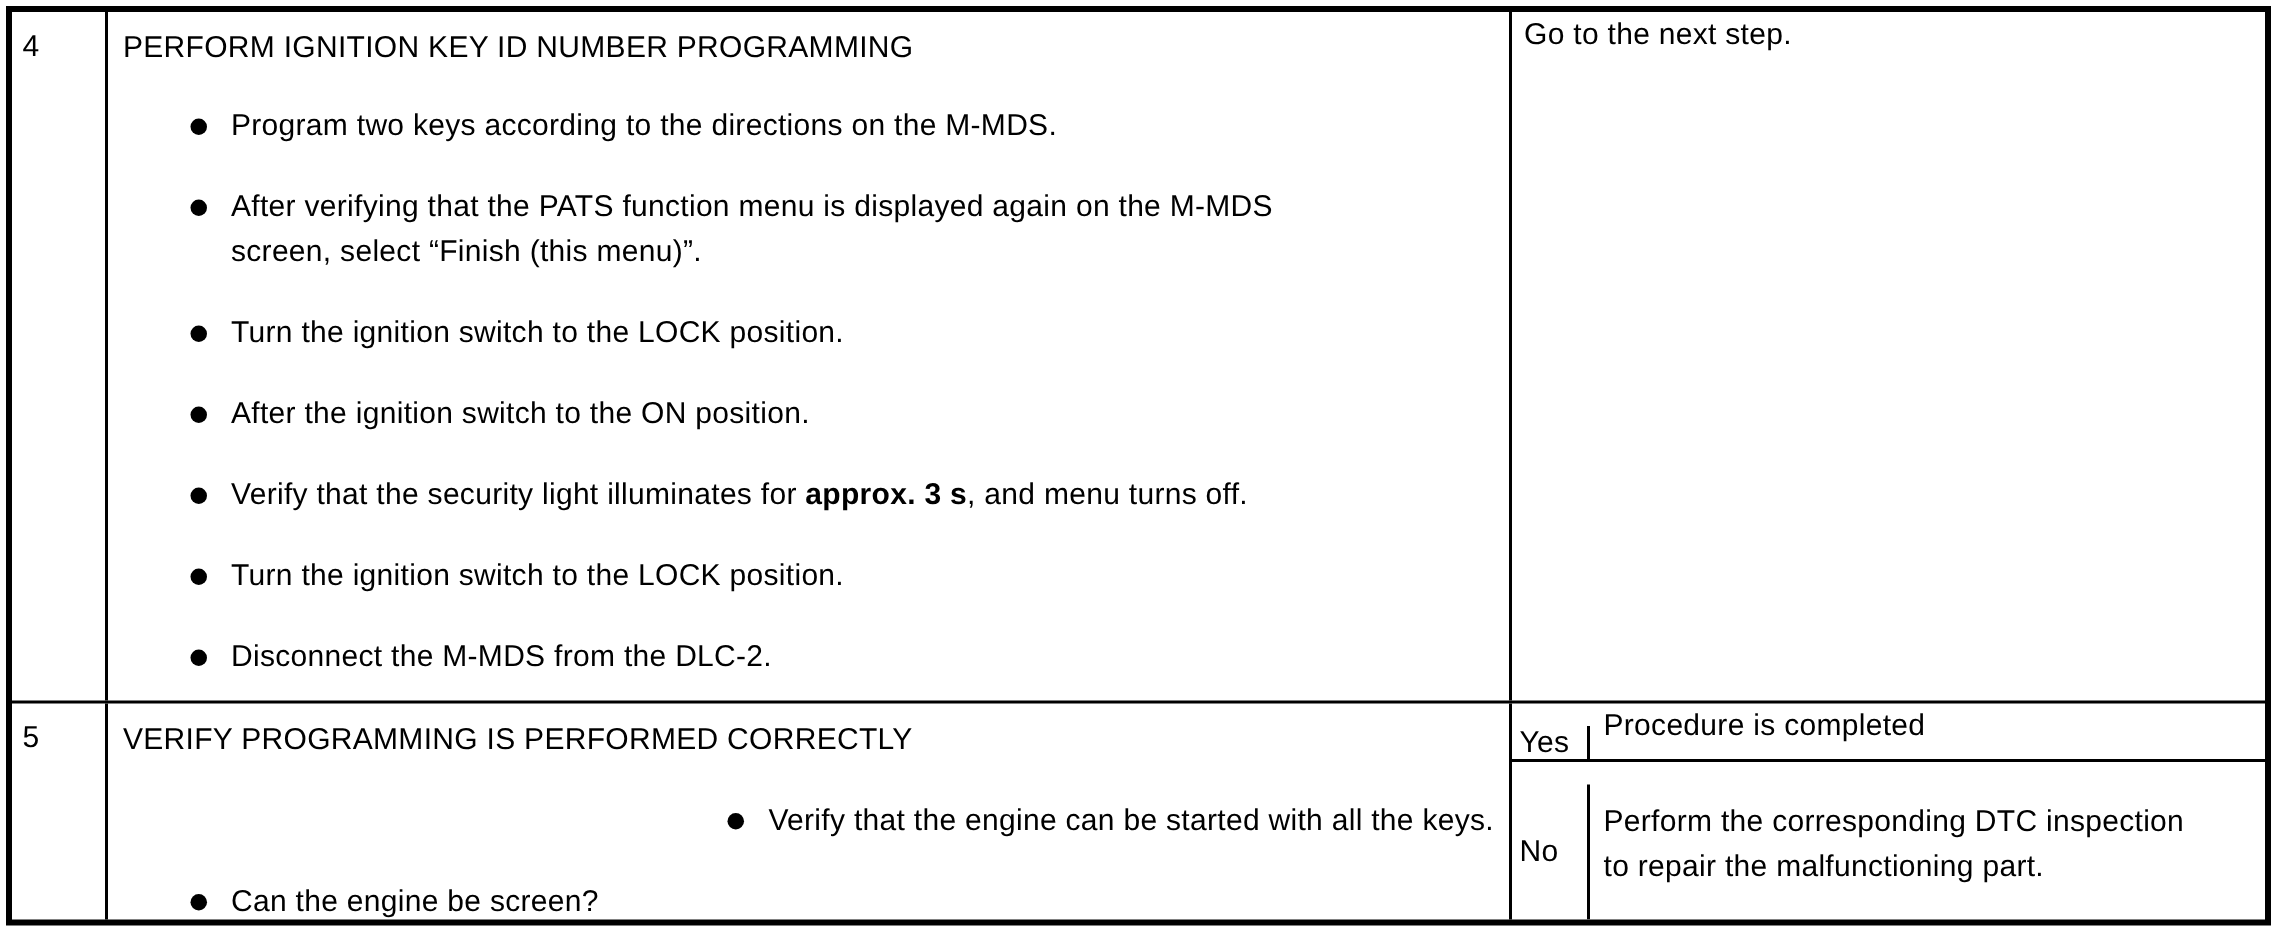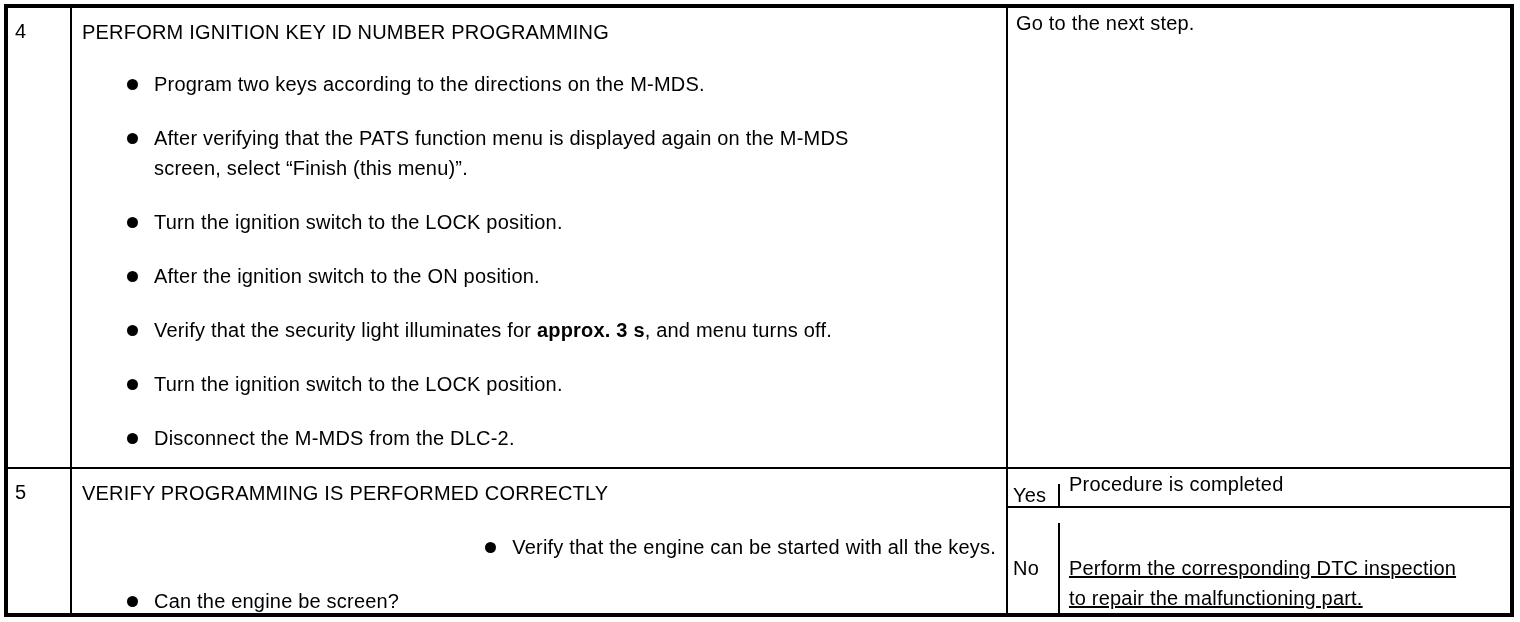--- a/index.html
+++ b/index.html
@@ -62,21 +62,21 @@
   }
   .r-label {
     border-right: 2px solid #000;
     display: flex;
     align-items: center;
     padding-left: 5px;
     margin-top: 15px;
   }
   .r-text { display: flex; align-items: flex-start; padding-left: 9px; }
   .r-yes-label, .r-yes-text { border-bottom: 2px solid #000; }
-  .r-no-text { align-items: flex-end; padding-top: 5px; text-decoration: underline; }
+  .r-no-text { align-items: center; padding-top: 5px; }
   .r-no-text .inner { max-width: 392px; line-height: 30px; }
 </style>
 </head>
 <body>
 
 <div class="proc-table">
 
   <div class="trow trow-4">
     <div class="cell step-cell">
       <span>4</span>

